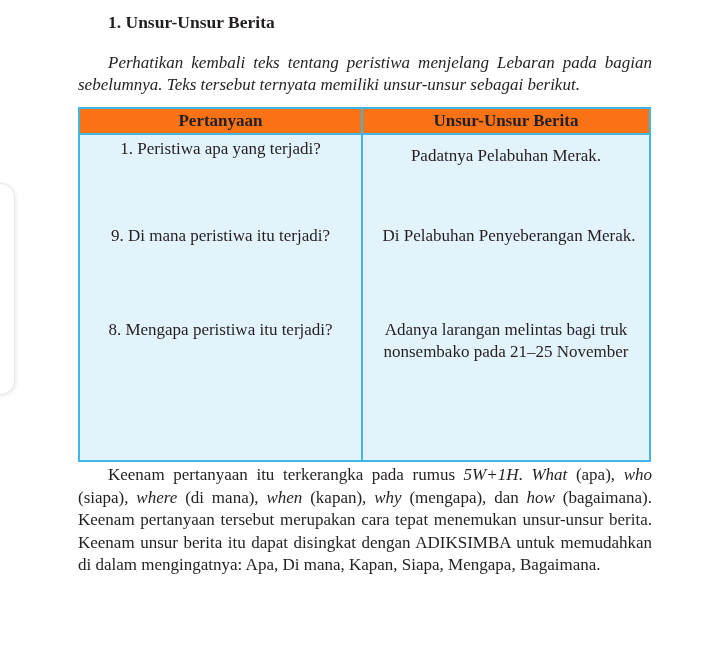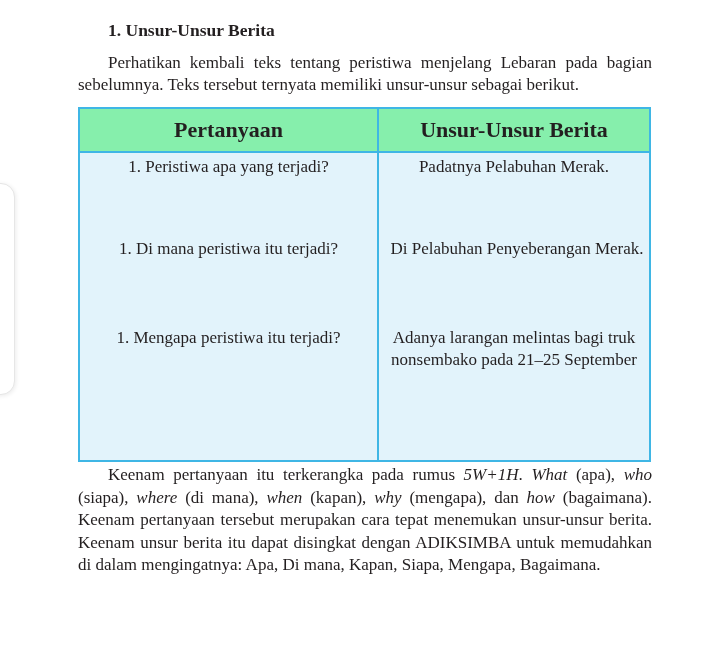--- a/index.html
+++ b/index.html
@@ -6,34 +6,34 @@
   body {
     width: 720px; height: 661px; background: #ffffff; position: relative; overflow: hidden;
     font-family: "Liberation Serif", "DejaVu Serif", serif; color: #231f20;
   }
   .side-card {
     position: absolute; left: -20px; top: 183px; width: 33px; height: 210px;
     border: 1px solid #e6e6e6; border-radius: 14px; box-shadow: 1px 1px 4px rgba(0,0,0,0.08);
     background: #fff;
   }
   .section-title {
-    position: absolute; left: 108px; top: 20px; font-weight: bold; font-size: 17.5px;
+    position: absolute; left: 108px; top: 12px; font-weight: bold; font-size: 17.5px;
   }
   .intro {
     position: absolute; left: 78px; top: 52px; width: 574px; font-size: 17px; line-height: 22px;
-    text-align: justify; text-indent: 30px; margin: 0;
+    text-align: justify; text-indent: 30px; margin: 0; font-style: italic;
   }
   table.elements {
     position: absolute; left: 78px; top: 107px; width: 573px; height: 355px;
     border-collapse: collapse; border: 2px solid #3fb6e5; background: #e2f3fb;
     font-size: 17px; table-layout: fixed;
   }
   table.elements th {
-    background: #86efac; height: 24px; font-weight: bold; font-size: 22px; text-align: center;
-    border-bottom: 2px solid #3fb6e5; padding: 8px;
+    background: #f97316; height: 24px; font-weight: bold; font-size: 17px; text-align: center;
+    border-bottom: 2px solid #3fb6e5; padding: 0;
   }
   table.elements th.q, table.elements td.q { border-right: 2px solid #3fb6e5; width: 281px; }
   table.elements td { vertical-align: top; padding: 0 8px; line-height: 22px; text-align: center; }
   table.elements td.q { padding-left: 8px; }
   table.elements td.q .line2 { display: block; padding-left: 17px; line-height: 38px; }
   .body-par {
     position: absolute; left: 78px; top: 464px; width: 574px; font-size: 17px; line-height: 22.5px;
     text-align: justify; text-indent: 30px; margin: 0;
   }
   .body-par i { font-style: italic; }
@@ -50,26 +50,26 @@
 <table class="elements">
   <thead>
     <tr>
       <th class="q">Pertanyaan</th>
       <th>Unsur-Unsur Berita</th>
     </tr>
   </thead>
   <tbody>
     <tr style="height:36px">
       <td class="q" style="padding-top:3px"><span>1. Peristiwa apa yang terjadi?</span></td>
-      <td style="padding-top:3px">Padatnya Pelabuhan Merak.</td>
+      <td style="padding-top:10px">Padatnya Pelabuhan Merak.</td>
     </tr>
     <tr style="height:37px">
-      <td class="q"><span>1. Di mana peristiwa itu terjadi?</span></td>
+      <td class="q"><span>9. Di mana peristiwa itu terjadi?</span></td>
       <td style="padding-right:2px">Di Pelabuhan Penyeberangan Merak.</td>
     </tr>
     <tr style="height:56px">
-      <td class="q"><span>1. Mengapa peristiwa itu terjadi?</span></td>
-      <td>Adanya larangan melintas bagi truk nonsembako pada 21–25 September</td>
+      <td class="q"><span>8. Mengapa peristiwa itu terjadi?</span></td>
+      <td>Adanya larangan melintas bagi truk nonsembako pada 21–25 November</td>
     </tr>
   </tbody>
 </table>
 
 <p class="body-par"><span>Keenam pertanyaan itu terkerangka pada rumus </span><i>5W+1H</i><span>. </span><i>What</i><span> (apa), </span><i>who</i><span> (siapa), </span><i>where</i><span> (di mana), </span><i>when</i><span> (kapan), </span><i>why</i><span> (mengapa), dan </span><i>how</i><span> (bagaimana). Keenam pertanyaan tersebut merupakan cara tepat menemukan unsur-unsur berita. Keenam unsur berita itu dapat disingkat dengan ADIKSIMBA untuk memudahkan di dalam mengingatnya: Apa, Di mana, Kapan, Siapa, Mengapa, Bagaimana.</span></p>
 
 </body></html>

